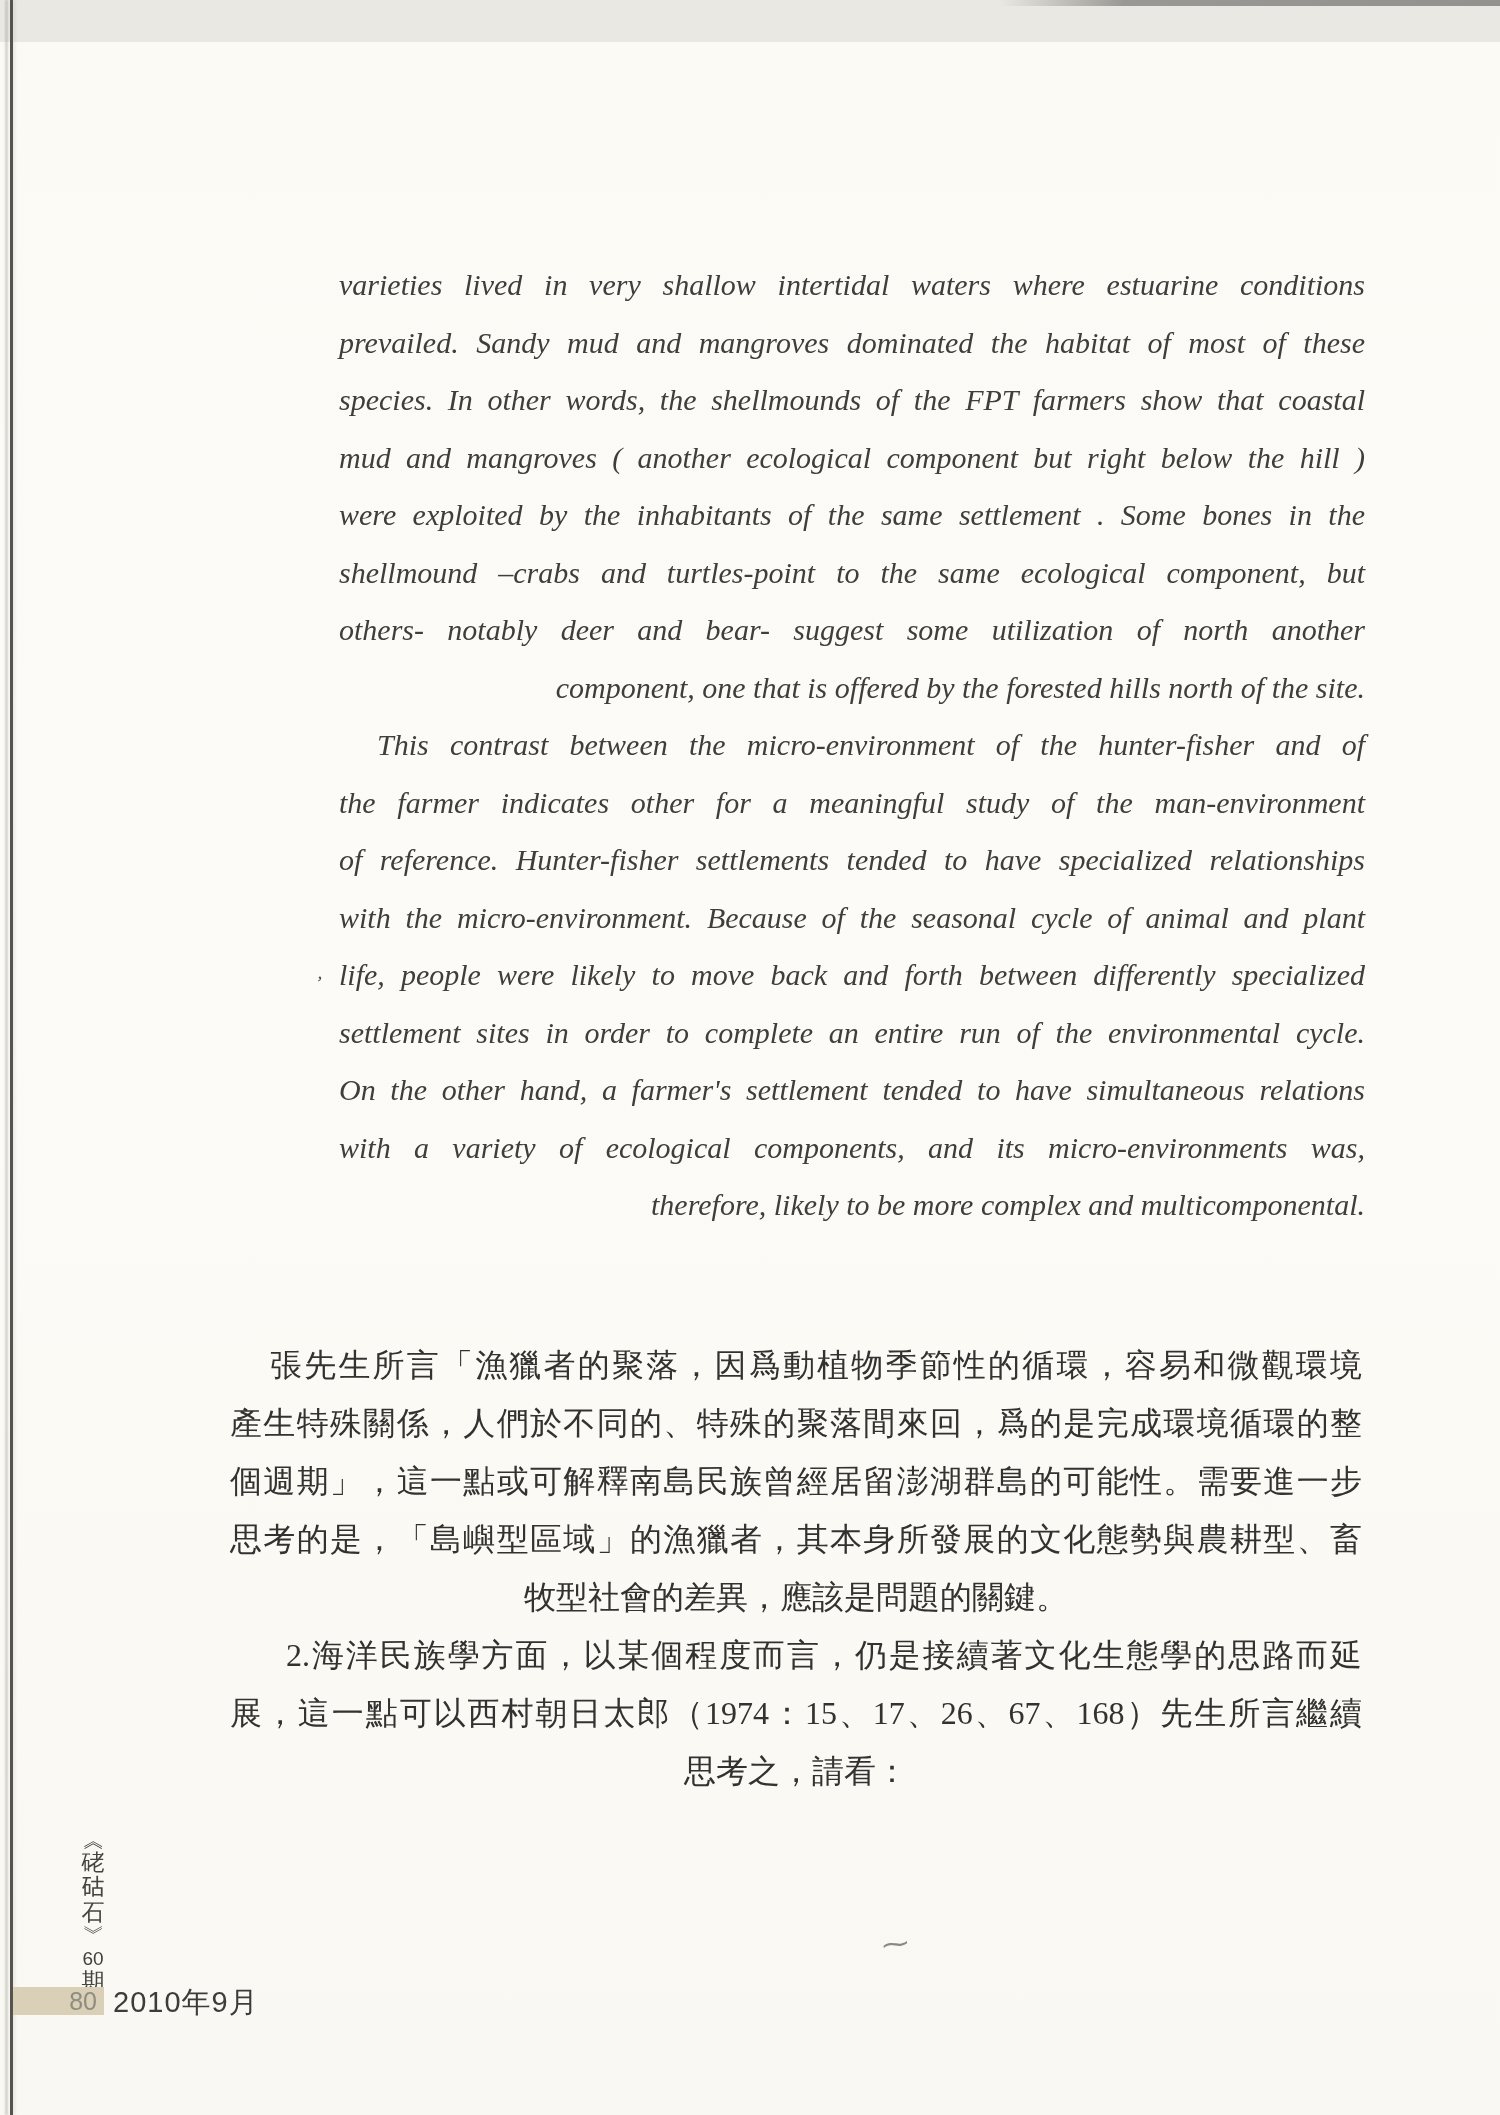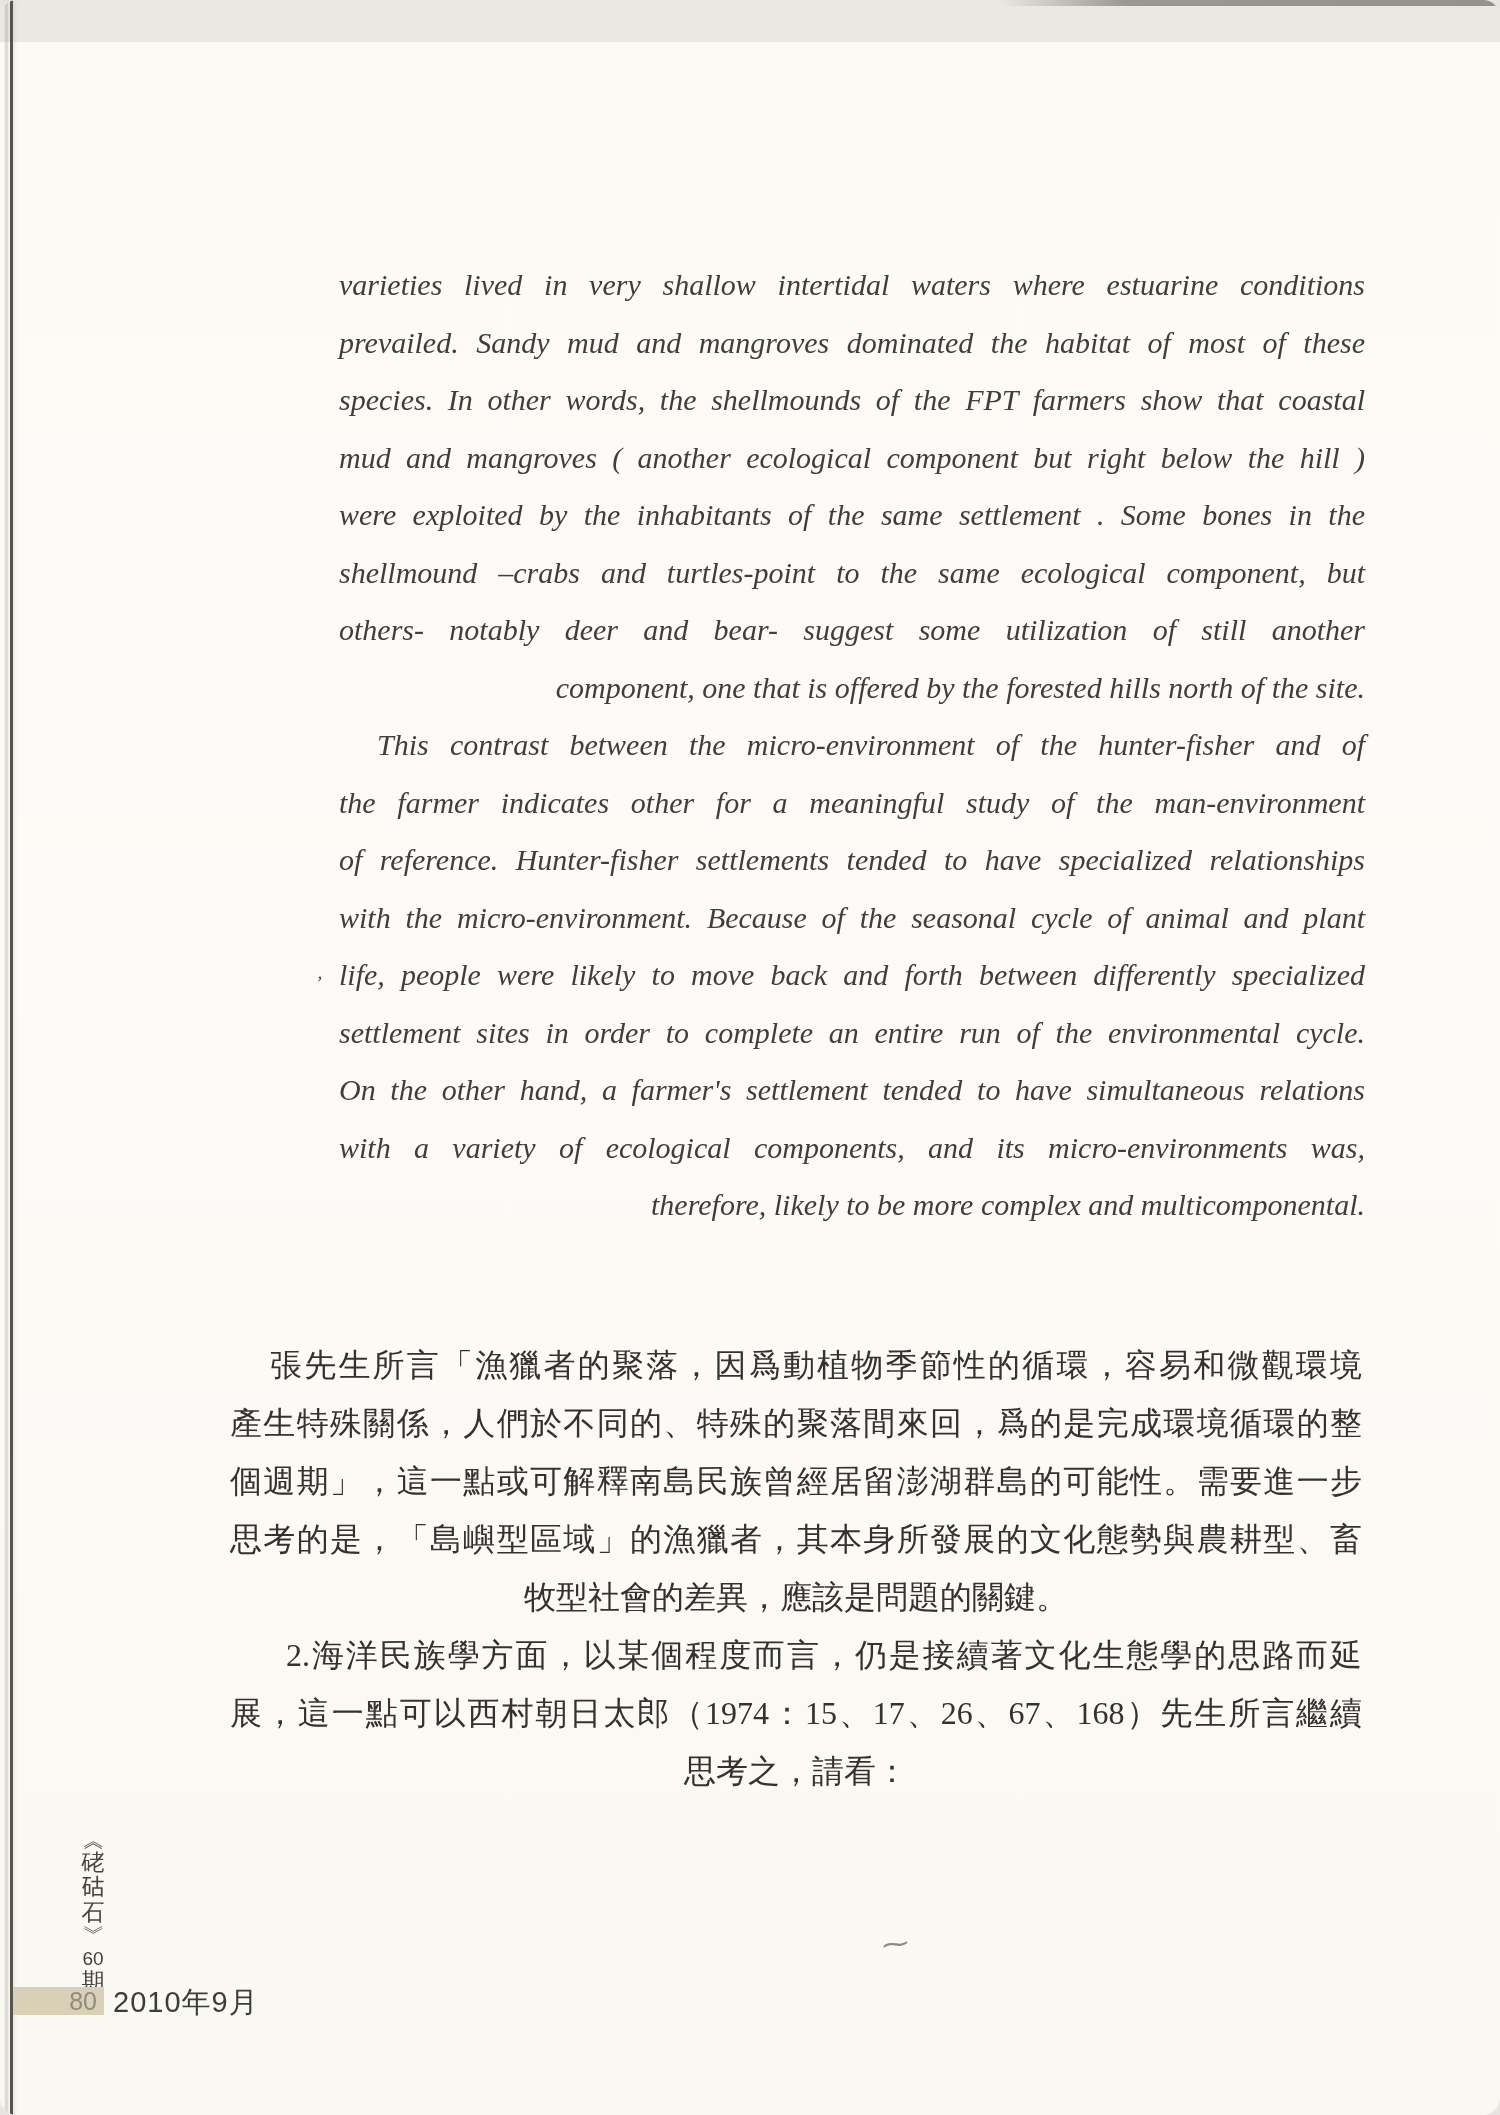--- a/index.html
+++ b/index.html
@@ -1,20 +1,19 @@
 <!DOCTYPE html>
 <html><head>
 <meta charset="utf-8">
 <style>
   html,body{margin:0;padding:0;background:#e6e5e1;}
   #page{
     position:relative;width:1500px;height:2115px;overflow:hidden;
     background:linear-gradient(180deg,#fbfaf5 0%,#fcfbf7 45%,#faf8f2 100%);
     font-family:"Liberation Serif","DejaVu Serif",serif;
-    border-radius:17px;
   }
   
   .top-band{position:absolute;left:0;top:0;width:1500px;height:42px;background:#e9e8e3;}
   .top-smudge{position:absolute;left:1000px;top:0;width:500px;height:6px;
     background:linear-gradient(to right,rgba(110,109,105,0),rgba(110,109,105,.65) 25%,rgba(110,109,105,.7));}
   .edge-line{position:absolute;left:10px;top:0;width:3px;height:2115px;background:#55544e;
     box-shadow:-5px 0 2px rgba(140,139,133,.35), 2px 0 3px rgba(180,178,170,.25);}
   .ink-speck{position:absolute;left:316px;top:972px;font-size:19px;color:#4d4c48;
     transform:rotate(6deg);font-family:"Liberation Serif",serif;}
   .squiggle{position:absolute;left:884px;top:1928px;font-size:27px;color:#8b8a82;
@@ -61,21 +60,21 @@
   <div class="top-smudge"></div>
   <div class="edge-line"></div>
 
   <div class="eng">
     <div class="ln">varieties lived in very shallow intertidal waters where estuarine conditions</div>
     <div class="ln">prevailed. Sandy mud and mangroves dominated the habitat of most of these</div>
     <div class="ln">species. In other words, the shellmounds of the FPT farmers show that coastal</div>
     <div class="ln">mud and mangroves ( another ecological component but right below the hill )</div>
     <div class="ln">were exploited by the inhabitants of the same settlement . Some bones in the</div>
     <div class="ln">shellmound –crabs and turtles-point to the same ecological component, but</div>
-    <div class="ln">others- notably deer and bear- suggest some utilization of still another</div>
+    <div class="ln">others- notably deer and bear- suggest some utilization of north another</div>
     <div class="ln nj">component, one that is offered by the forested hills north of the site.</div>
     <div class="ln ind">This contrast between the micro-environment of the hunter-fisher and of</div>
     <div class="ln">the farmer indicates other for a meaningful study of the man-environment</div>
     <div class="ln">of reference. Hunter-fisher settlements tended to have specialized relationships</div>
     <div class="ln">with the micro-environment. Because of the seasonal cycle of animal and plant</div>
     <div class="ln">life, people were likely to move back and forth between differently specialized</div>
     <div class="ln">settlement sites in order to complete an entire run of the environmental cycle.</div>
     <div class="ln">On the other hand, a farmer's settlement tended to have simultaneous relations</div>
     <div class="ln">with a variety of ecological components, and its micro-environments was,</div>
     <div class="ln nj">therefore, likely to be more complex and multicomponental.</div>

